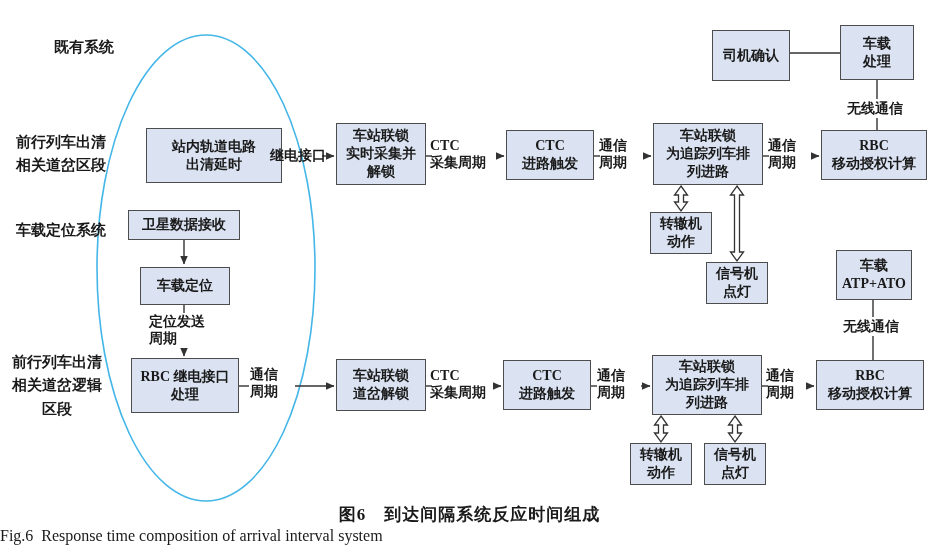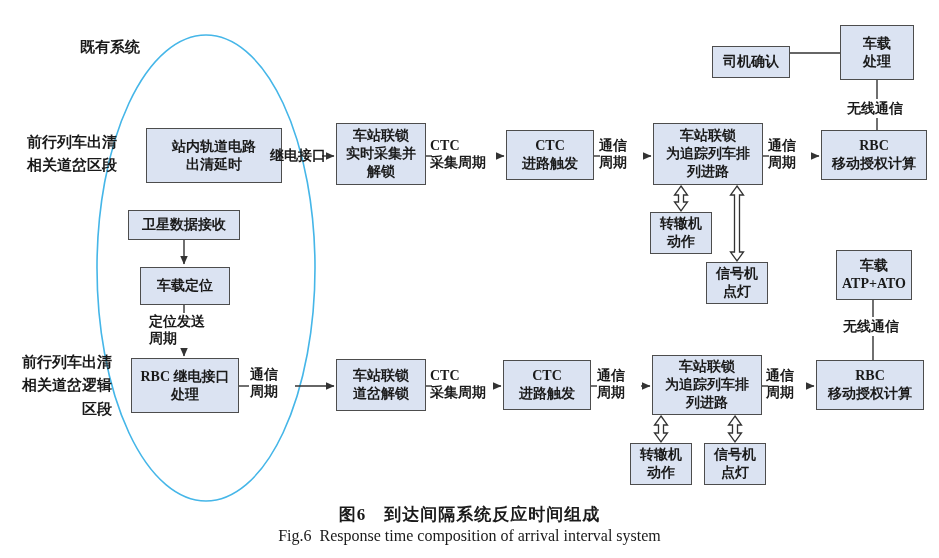--- a/index.html
+++ b/index.html
@@ -15,29 +15,29 @@
     border:1.5px solid var(--box-border,#4d4d4d);
     display:flex; align-items:center; justify-content:center;
     text-align:center; white-space:pre-line;
     font-size:14px; line-height:1.28; font-weight:bold;
   }
   .lbl {
     position:absolute; white-space:pre-line;
     font-size:14px; line-height:1.2; font-weight:bold;
   }
   .side {
-    position:absolute; text-align:right; white-space:pre-line;
+    position:absolute; text-align:center; white-space:pre-line;
     font-size:15px; line-height:1.55; font-weight:bold;
   }
   .cap-zh {
     position:absolute; left:0; top:503px; width:939px; text-align:center;
     font-size:17px; font-weight:bold; letter-spacing:1px;
   }
   .cap-en {
-    position:absolute; left:0; top:527px; width:939px; text-align:center;
+    position:absolute; left:0; top:527px; width:939px; 
     font-size:16px; font-weight:normal;
   }
   svg .cn   { stroke:var(--line,#333333); stroke-width:1.4; fill:none; }
   svg .scope{ stroke:var(--ellipse,#45b6e8); stroke-width:1.6; fill:none; }
   svg .darr { fill:#ffffff; stroke:var(--line,#333333); stroke-width:1.3; }
 </style>
 </head>
 <body>
 
 <div class="stage">
@@ -94,25 +94,26 @@
       <polygon class="darr" points="681,186 687.5,195 683.5,195 683.5,202 687.5,202 681,211 674.5,202 678.5,202 678.5,195 674.5,195"></polygon>
       <polygon class="darr" points="737,186 743.5,195 739.5,195 739.5,252 743.5,252 737,261 730.5,252 734.5,252 734.5,195 730.5,195"></polygon>
       <polygon class="darr" points="661,416 667.5,425 663.5,425 663.5,433 667.5,433 661,442 654.5,433 658.5,433 658.5,425 654.5,425"></polygon>
       <polygon class="darr" points="735,416 741.5,425 737.5,425 737.5,433 741.5,433 735,442 728.5,433 732.5,433 732.5,425 728.5,425"></polygon>
     </g>
   </svg>
 
   <div class="side" style="left:28px;top:36px;width:112px">既有系统</div>
   <div class="side" style="left:5px;top:131px;width:112px">前行列车出清
 相关道岔区段</div>
+  <div class="side" style="left:5px;top:219px;width:112px">车载定位系统</div>
   <div class="side" style="left:2px;top:351px;width:110px">前行列车出清
 相关道岔逻辑
 区段</div>
 
-  <div class="box" style="left:712px;top:46px;width:78px;height:32px">司机确认</div>
+  <div class="box" style="left:712px;top:30px;width:78px;height:51px">司机确认</div>
   <div class="box" style="left:840px;top:25px;width:74px;height:55px">车载
 处理</div>
   <div class="lbl" style="left:847px;top:101px;width:60px">无线通信</div>
 
   <div class="box" style="left:146px;top:128px;width:136px;height:55px">站内轨道电路
 出清延时</div>
   <div class="lbl" style="left:270px;top:148px;width:56px">继电接口</div>
   <div class="box" style="left:336px;top:123px;width:90px;height:62px">车站联锁
 实时采集并
 解锁</div>

